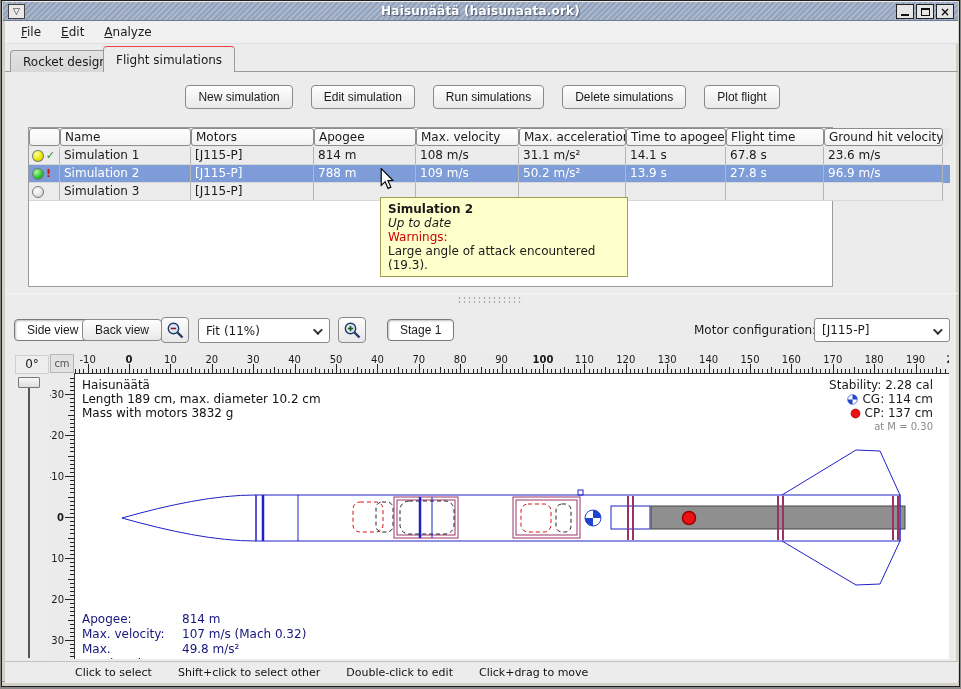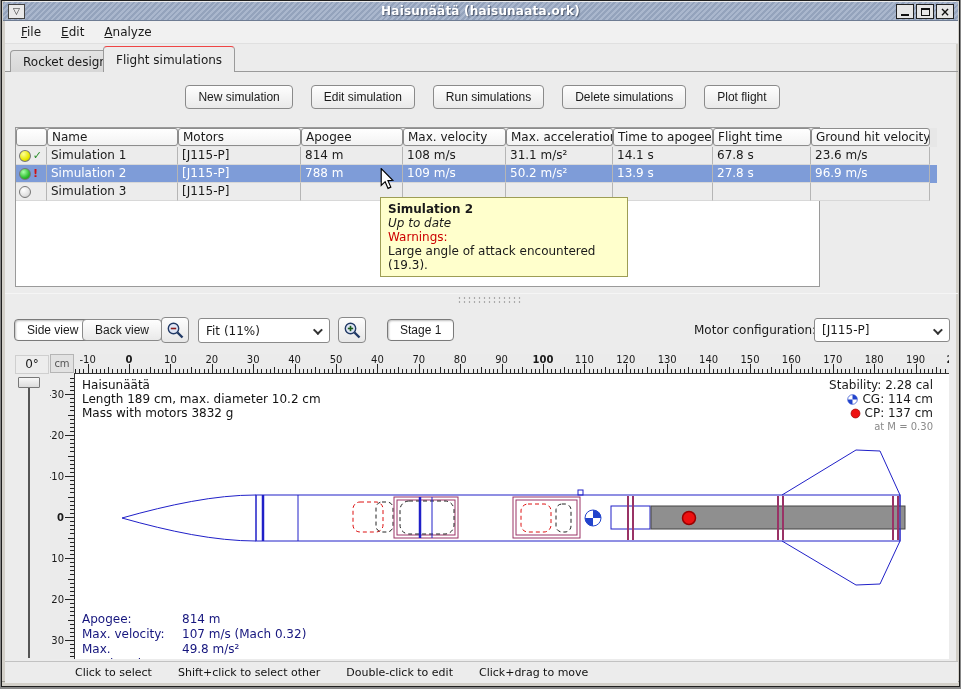--- a/index.html
+++ b/index.html
@@ -65,21 +65,21 @@
   .btnrow { position:absolute; left:14px; top:84px; width:933px; height:24px;
     display:flex; justify-content:center; gap:18px; }
   .btn {
     background:linear-gradient(#fefefe,#e9e9e9); border:1px solid #8a8a8a; border-radius:4px;
     padding:0 12px; font-size:12px; display:flex; align-items:center; color:#1a1a1a;
   }
   .btn.pressed { background:#ffffff; border-color:#7a7a7a; box-shadow:inset 1px 1px 2px rgba(0,0,0,.25); }
 
   
   .sim-table {
-    position:absolute; left:13px; top:126px; width:805px; height:160px;
+    position:absolute; left:26px; top:126px; width:805px; height:160px;
     background:#fff; border:1px solid #9a9a9a;
   }
   .thead { position:absolute; left:0; top:0; width:921px; height:19px; background:#e7e7e7; display:flex; }
   .th {
     height:18px; background:linear-gradient(#ffffff,#f2f2f2);
     border:1px solid #8d8d8d; border-radius:3px; padding:1px 4px 0 4px;
     font-size:12px; white-space:nowrap; overflow:hidden;
   }
   .trow { position:absolute; left:0; width:921px; height:18px; display:flex; background:#ececec; }
   .trow.selected { background:var(--selection); color:#fff; }

